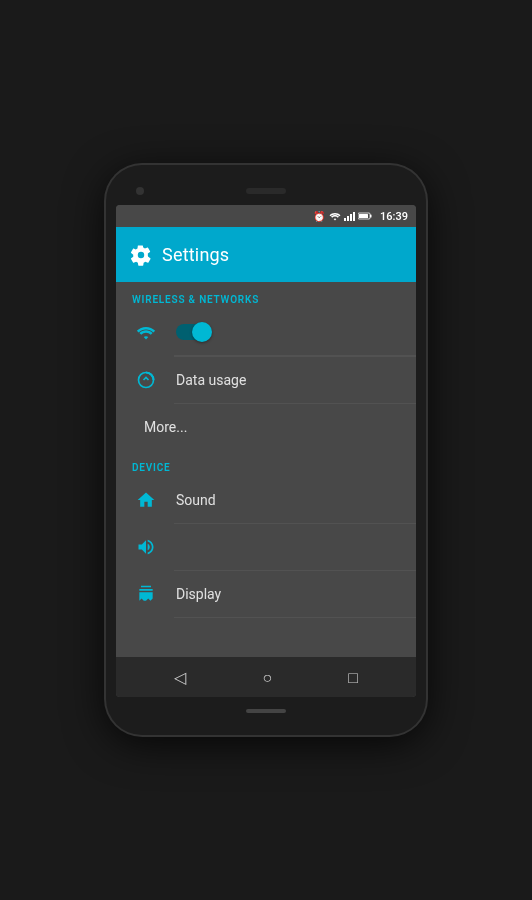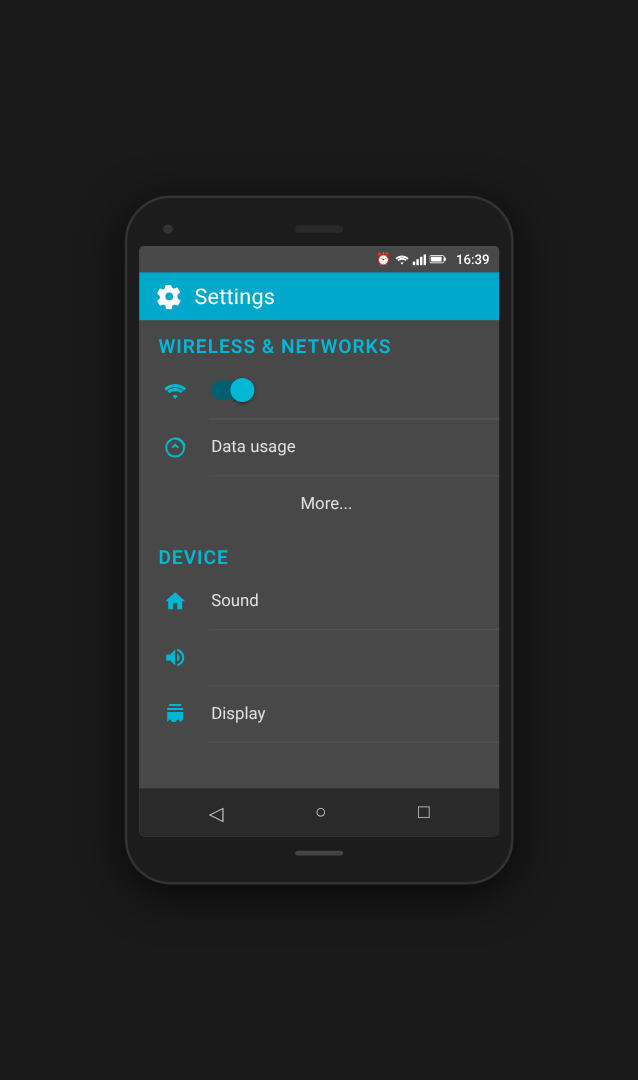--- a/index.html
+++ b/index.html
@@ -81,21 +81,21 @@
     }
 
     .status-icon {
       color: white;
       font-size: 10px;
     }
 
     
     .app-header {
       background: #00a8cc;
-      height: 40px;
+      height: 55px;
       display: flex;
       align-items: center;
       padding: 0 14px;
       gap: 10px;
     }
 
     .header-icon {
       color: white;
       font-size: 18px;
     }
@@ -109,21 +109,21 @@
 
     
     .settings-content {
       flex: 1;
       background: #484848;
       overflow: hidden;
     }
 
     .section-header {
       padding: 12px 16px 4px;
-      font-size: 16px;
+      font-size: 10px;
       font-weight: 600;
       color: #00b8d4;
       letter-spacing: 0.8px;
       text-transform: uppercase;
     }
 
     .settings-item {
       display: flex;
       align-items: center;
       padding: 0 16px;
@@ -146,21 +146,20 @@
 
     .item-label {
       flex: 1;
       color: #e0e0e0;
       font-size: 14px;
       font-weight: 400;
     }
 
     .item-more {
       padding-left: 28px;
-      text-align: center;
     }
 
     
     .toggle {
       width: 34px;
       height: 16px;
       border-radius: 8px;
       position: relative;
       flex-shrink: 0;
     }

